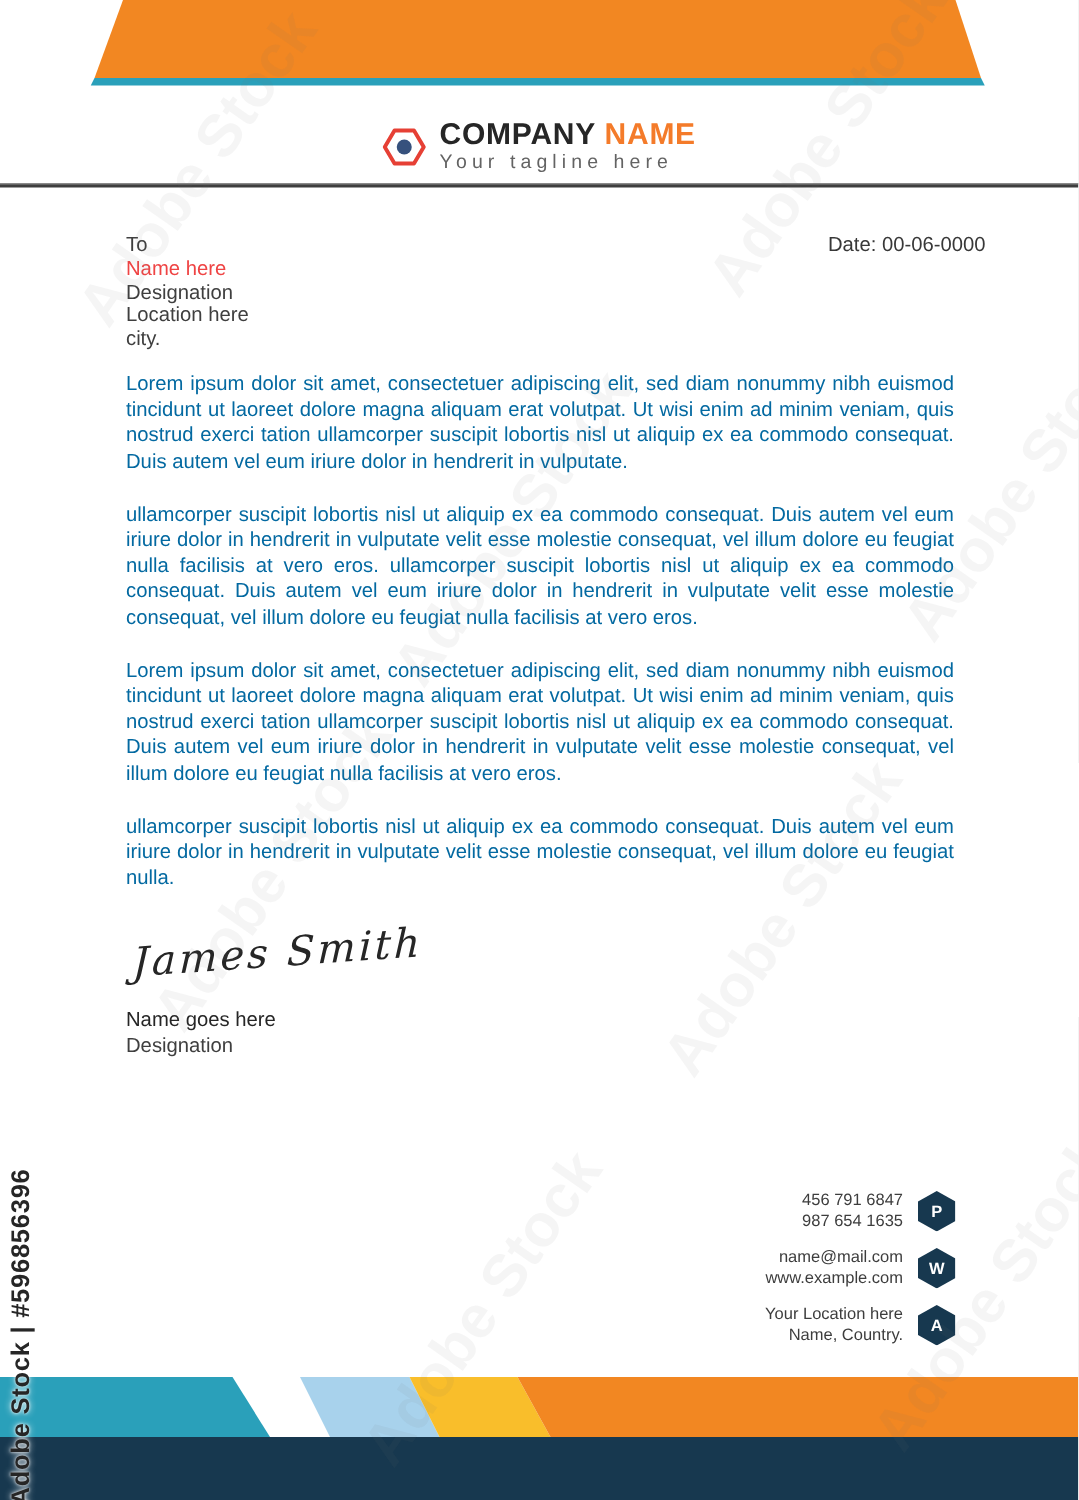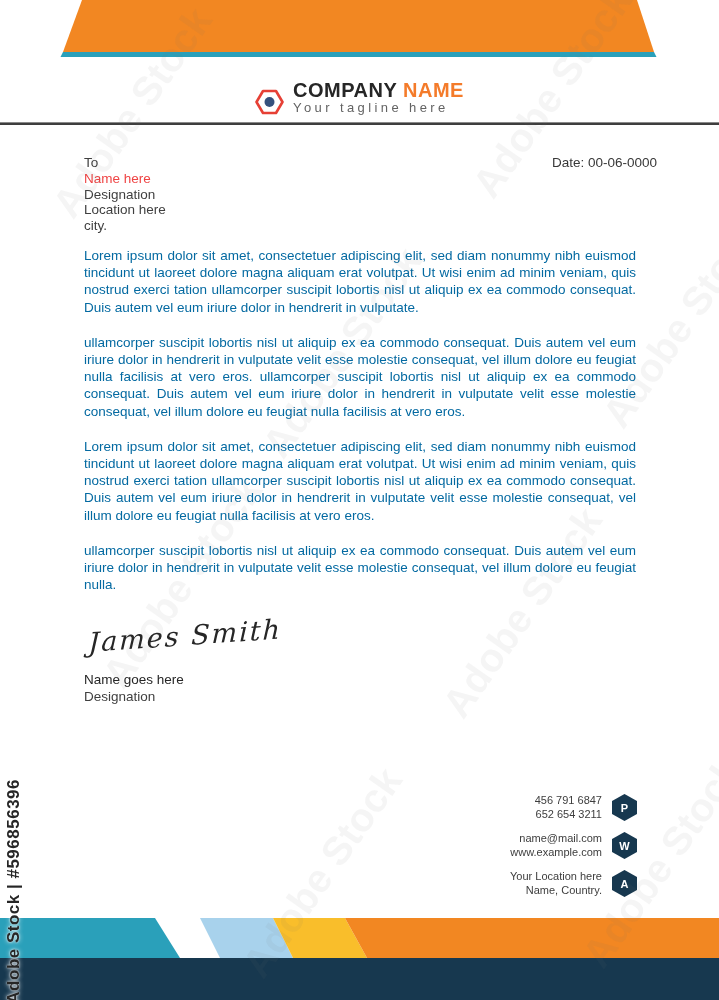--- a/index.html
+++ b/index.html
@@ -9,21 +9,21 @@
     background:#ffffff;
     overflow:hidden;
     font-family:"Liberation Sans", sans-serif;
     margin:0 auto;
   }
 
   
   .header-svg{position:absolute;top:0;left:0;}
   .logo-row{
     position:absolute;top:80px;left:0;right:0;
-    display:flex;justify-content:center;align-items:flex-end;gap:9px;
+    display:flex;justify-content:center;align-items:center;gap:9px;
   }
   .logo-mark{flex:0 0 auto;}
   .logo-text{display:flex;flex-direction:column;align-items:flex-start;}
   .company-line{
     font-size:20px;font-weight:bold;letter-spacing:.5px;
     color:#262626;line-height:20px;white-space:nowrap;
   }
   .company-accent{color:#f47b2a;}
   .tagline{
     font-size:13px;letter-spacing:3.4px;color:#636363;
@@ -144,21 +144,21 @@
       <div class="signature-script">James Smith</div>
       <div class="signer-name">Name goes here</div>
       <div class="signer-role">Designation</div>
     </div>
   </div>
 
   <div class="contact">
     <div class="contact-row">
       <div class="contact-text">
         <div>456 791 6847</div>
-        <div>652 654 3211</div>
+        <div>987 654 1635</div>
       </div>
       <div class="hex">P</div>
     </div>
     <div class="contact-row">
       <div class="contact-text">
         <div>name@mail.com</div>
         <div>www.example.com</div>
       </div>
       <div class="hex">W</div>
     </div>

